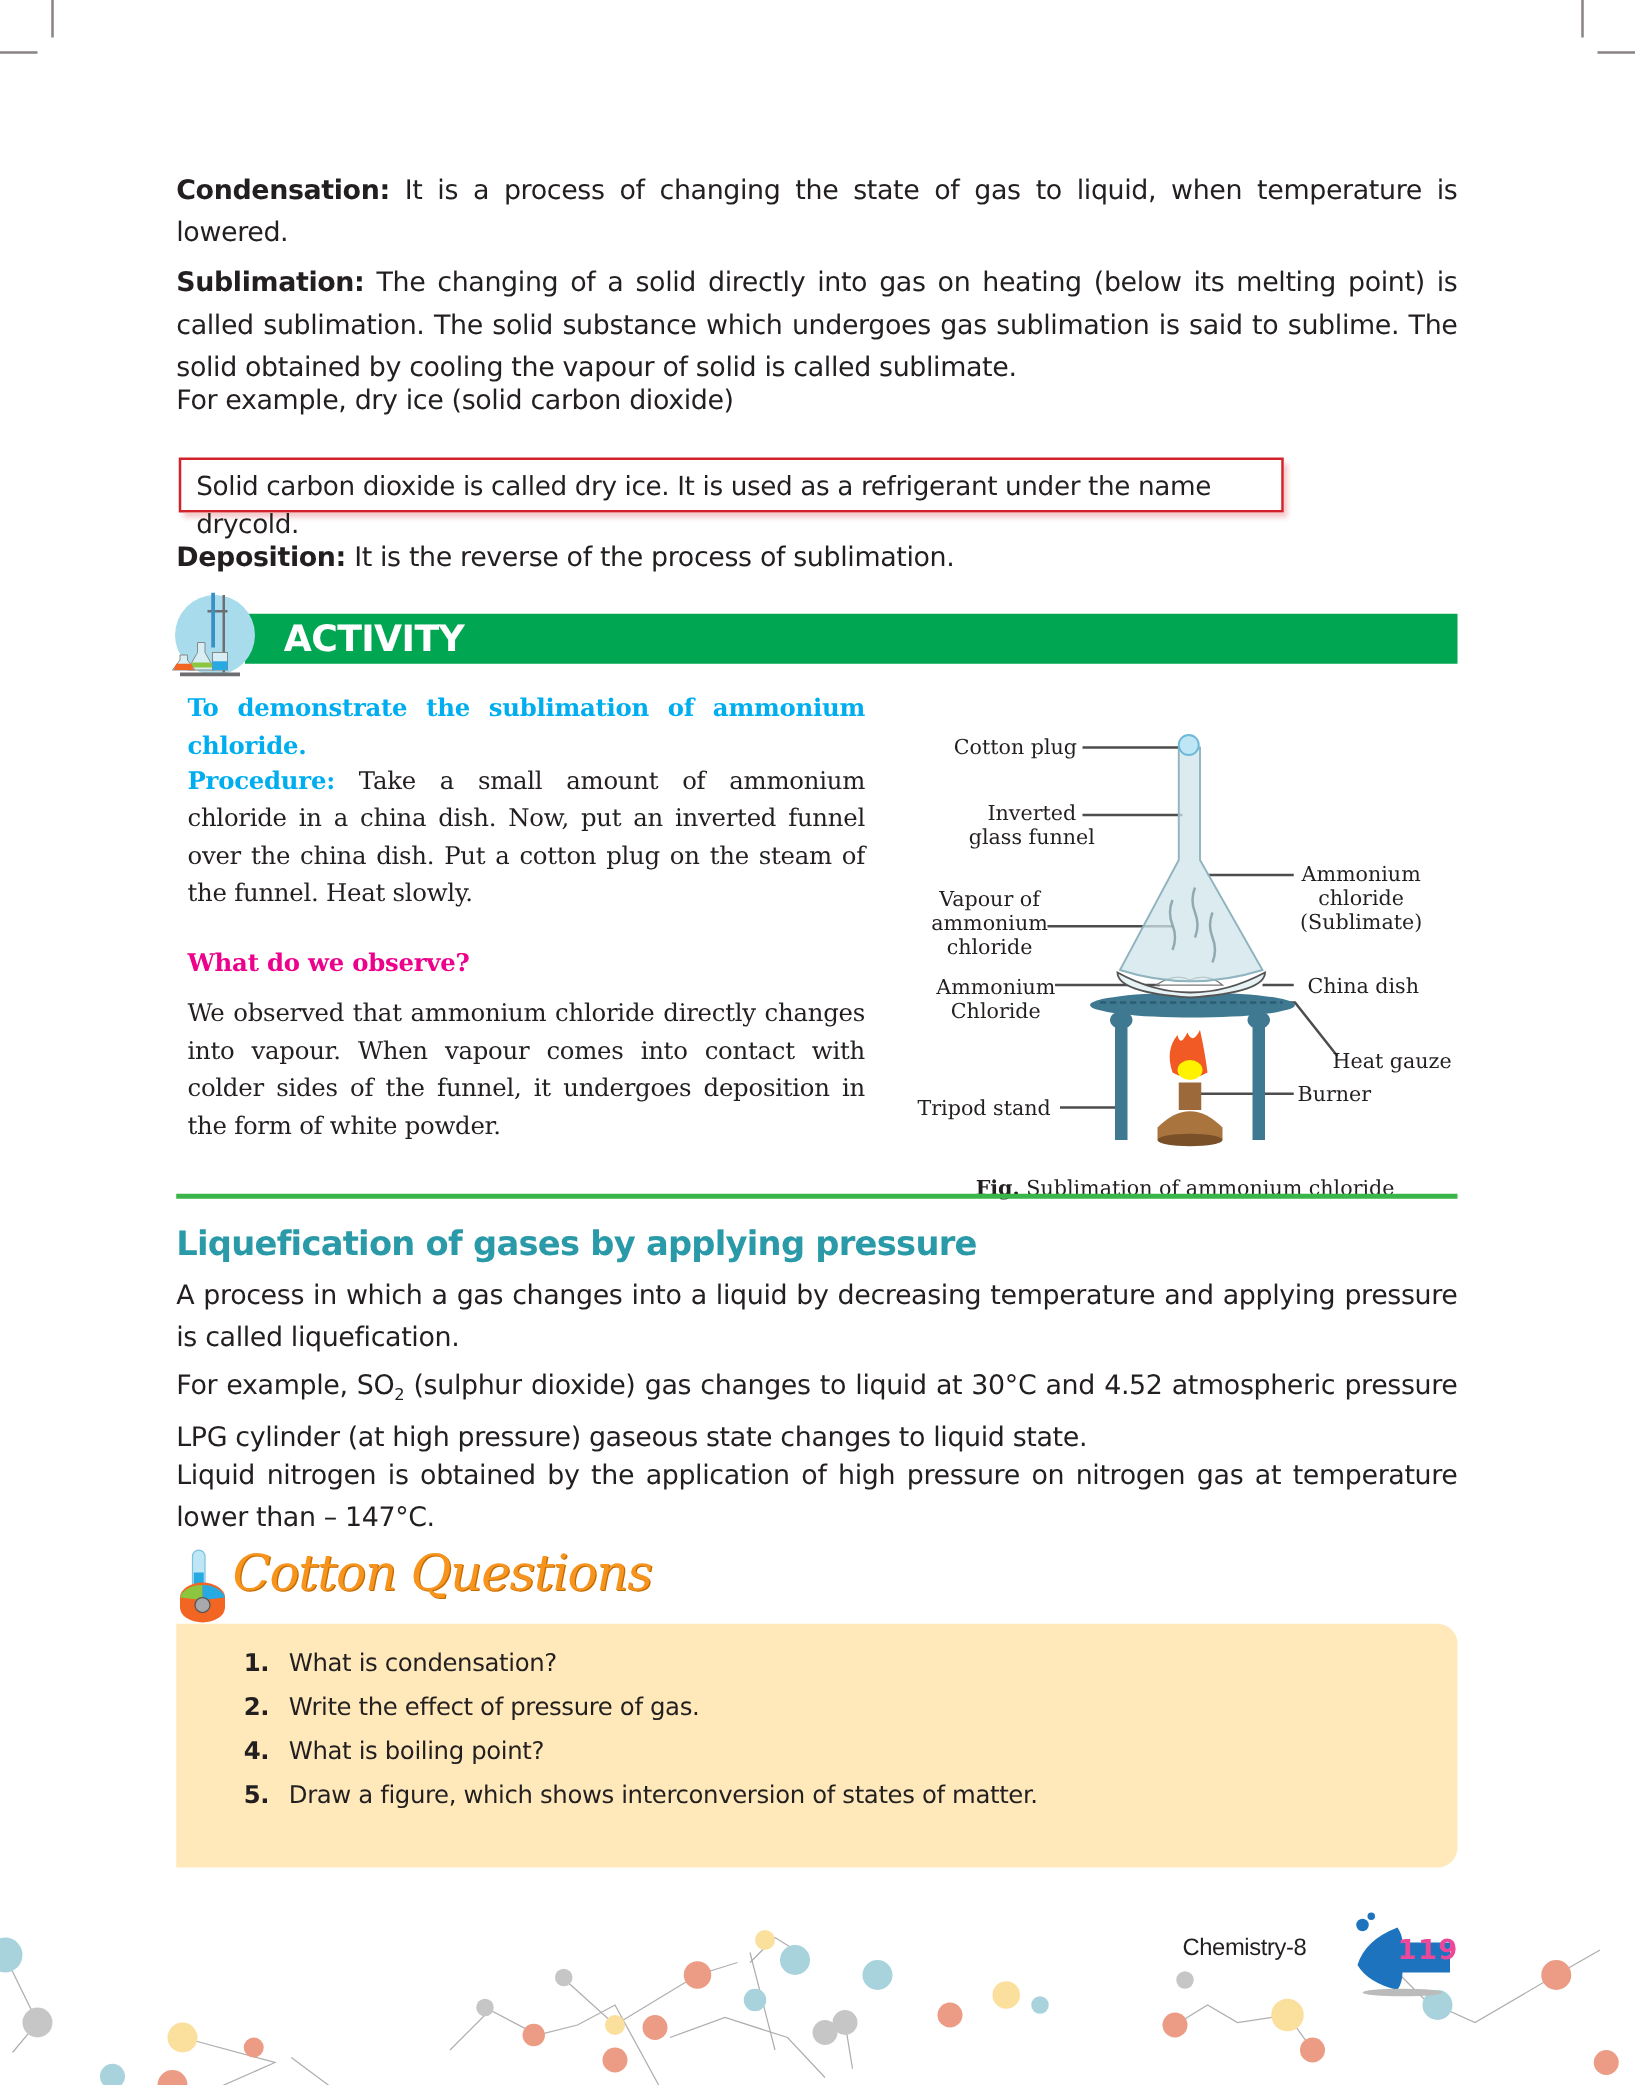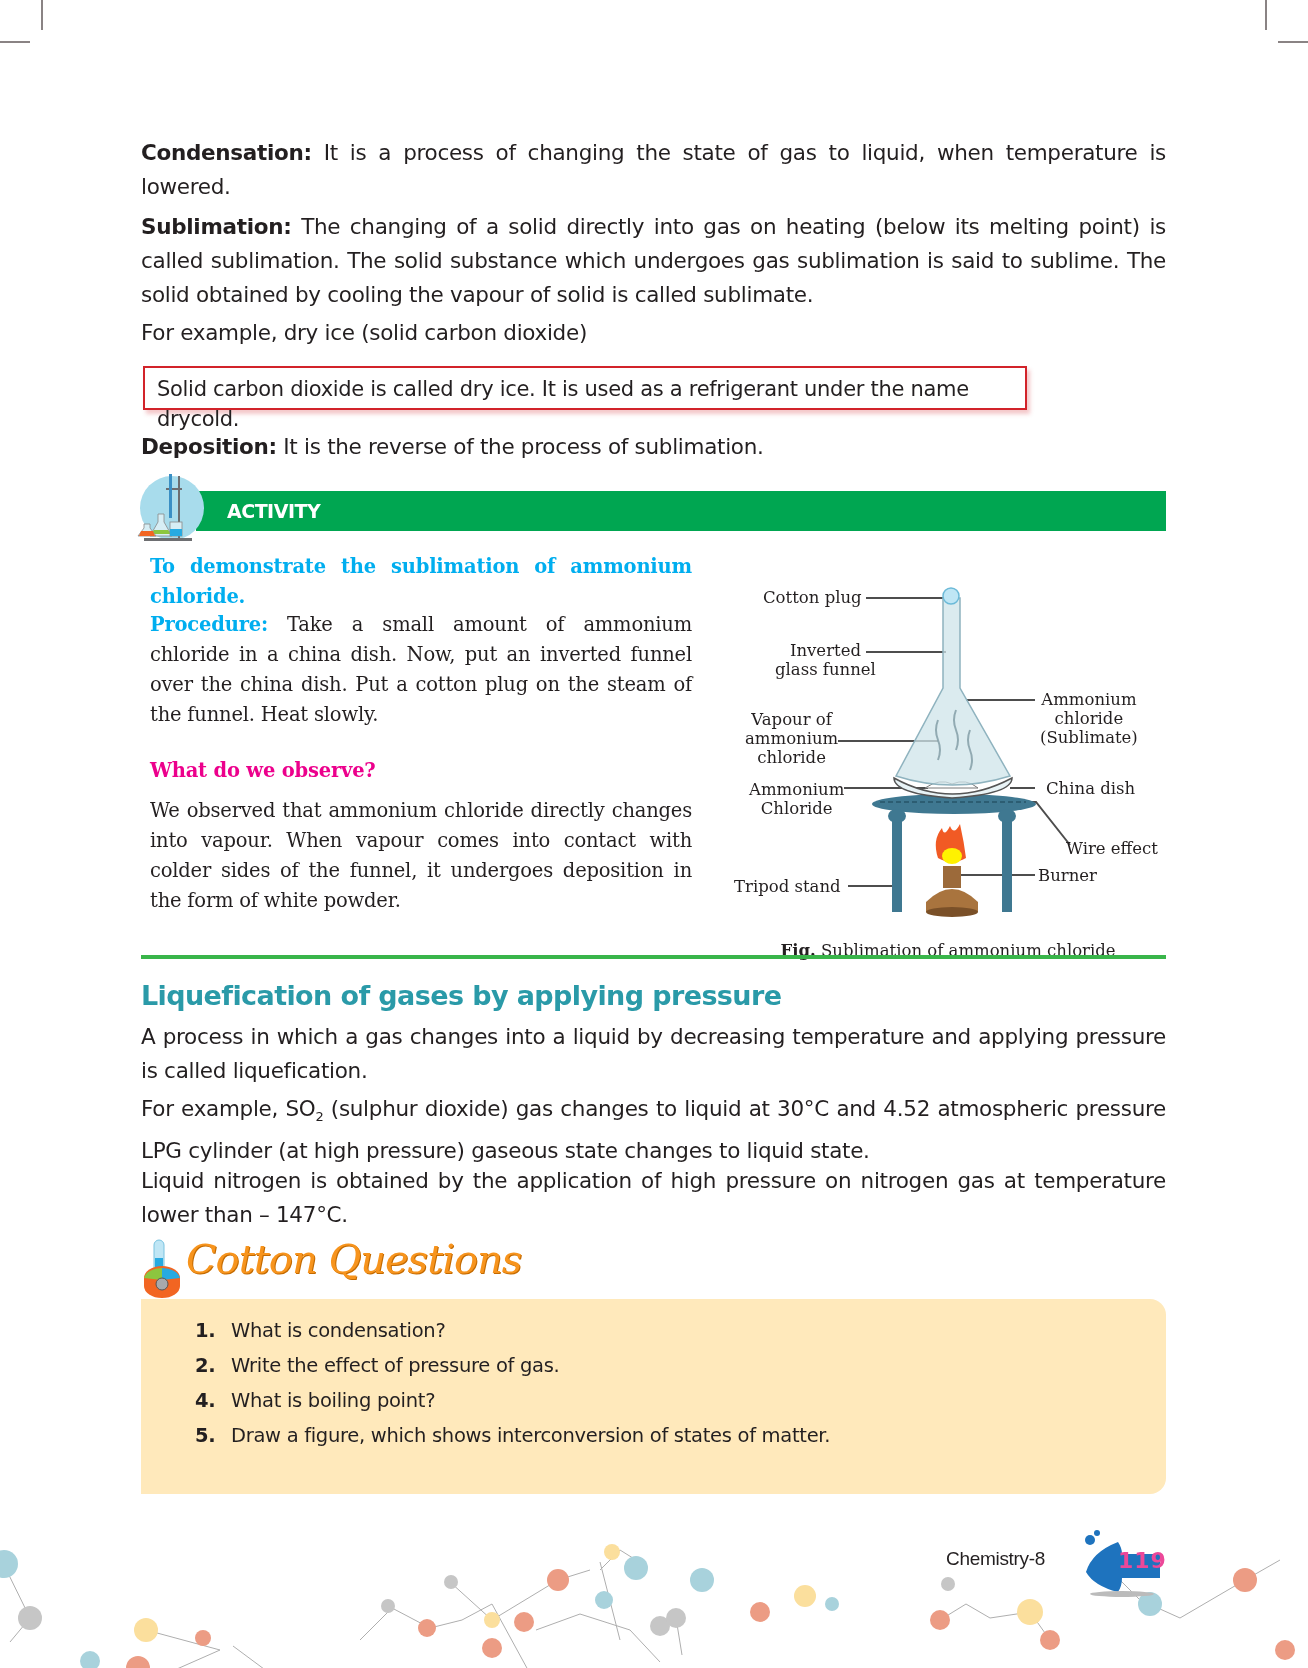--- a/index.html
+++ b/index.html
@@ -6,21 +6,21 @@
   body{width:1308px;height:1668px;position:relative;background:#ffffff;overflow:hidden;
        font-family:"Liberation Sans", sans-serif;color:#231f20;}
   .crop{position:absolute;background:#8a8384;}
   .p{position:absolute;left:141px;width:1025px;font-size:23px;line-height:34px;margin:0;text-align:justify;}
   .p b{font-weight:bold;}
   .sans{font-family:"DejaVu Sans", sans-serif;font-size:21.5px;letter-spacing:-0.3px;}
   .box{position:absolute;left:143px;top:366px;width:884px;height:44px;border:2px solid #d2232a;
        box-shadow:3px 4px 4px rgba(210,35,42,0.25);box-sizing:border-box;padding:6px 12px;
        font-family:"DejaVu Sans", sans-serif;font-size:21px;letter-spacing:-0.3px;line-height:30px;}
   .act-bar{position:absolute;left:196px;top:491px;width:970px;height:40px;background:#00a651;}
-  .act-label{position:absolute;left:227px;top:493px;font-family:"DejaVu Sans", sans-serif;font-weight:bold;font-size:19px;color:#fff;line-height:36px;letter-spacing:-0.5px;}
+  .act-label{position:absolute;left:227px;top:493px;font-family:"DejaVu Sans", sans-serif;font-weight:bold;font-size:29px;color:#fff;line-height:36px;letter-spacing:-0.5px;}
   .act-icon{position:absolute;left:136px;top:474px;width:72px;height:72px;}
   .act-text{position:absolute;left:150px;width:542px;font-family:"DejaVu Serif", serif;font-size:19.5px;line-height:30px;text-align:justify;margin:0;letter-spacing:-0.2px;}
   .blue{color:#00aeef;font-weight:bold;}
   .pink{color:#ec008c;font-weight:bold;}
   .lbl{position:absolute;font-family:"DejaVu Serif", serif;font-size:16.5px;line-height:19px;color:#231f20;text-align:center;white-space:pre;}
   .divider{position:absolute;left:141px;top:955px;width:1025px;height:4px;background:#39b54a;}
   .h2{position:absolute;left:141px;top:976px;font-family:"DejaVu Sans", sans-serif;font-weight:bold;font-size:27px;color:#2a9aa8;letter-spacing:-0.6px;line-height:40px;}
   .iq-bg{position:absolute;left:141px;top:1299px;width:1025px;height:195px;background:#ffe9bb;border-radius:0 16px 16px 0;}
   .iq-title{position:absolute;left:186px;top:1236px;font-family:"DejaVu Serif", serif;font-style:italic;font-size:40px;color:#f7941d;letter-spacing:-1px;
             text-shadow:1px 1px 0 #c36a00;}
@@ -39,21 +39,21 @@
 <div class="crop" style="left:0;top:41px;width:30px;height:2px;"></div>
 <div class="crop" style="left:1265px;top:0;width:2px;height:30px;"></div>
 <div class="crop" style="left:1278px;top:41px;width:30px;height:2px;"></div>
 
 <p class="p sans" style="top:136px;">
   <b>Condensation:</b><span> It is a process of changing the state of gas to liquid, when temperature is lowered.</span>
 </p>
 <p class="p sans" style="top:210px;">
   <b>Sublimation:</b><span> The changing of a solid directly into gas on heating (below its melting point) is called sublimation. The solid substance which undergoes gas sublimation is said to sublime. The solid obtained by cooling the vapour of solid is called sublimate.</span>
 </p>
-<p class="p sans" style="top:316px;">For example, dry ice (solid carbon dioxide)</p>
+<p class="p sans" style="top:304px;">For example, dry ice (solid carbon dioxide)</p>
 
 <div class="box">Solid carbon dioxide is called dry ice. It is used as a refrigerant under the name drycold.</div>
 
 <p class="p sans" style="top:430px;">
   <b>Deposition:</b><span> It is the reverse of the process of sublimation.</span>
 </p>
 
 <div class="act-bar"></div>
 <svg class="act-icon" viewBox="0 0 72 72">
   <circle cx="36" cy="34" r="32" fill="#a8dcec"></circle>
@@ -132,21 +132,21 @@
 <div class="lbl" style="left:745px;top:710px;">Vapour of
 ammonium
 chloride</div>
 <div class="lbl" style="left:749px;top:780px;">Ammonium
 Chloride</div>
 <div class="lbl" style="left:734px;top:877px;">Tripod stand</div>
 <div class="lbl" style="left:1040px;top:690px;">Ammonium
 chloride
 (Sublimate)</div>
 <div class="lbl" style="left:1046px;top:779px;">China dish</div>
-<div class="lbl" style="left:1066px;top:839px;">Wire effect</div>
+<div class="lbl" style="left:1066px;top:839px;">Heat gauze</div>
 <div class="lbl" style="left:1038px;top:866px;">Burner</div>
 <div class="lbl" style="left:770px;top:922px;">
   <b>Fig.</b><span> Sublimation of ammonium chloride</span>
 </div>
 
 <div class="divider"></div>
 
 <div class="h2">Liquefication of gases by applying pressure</div>
 <p class="p sans" style="top:1020px;">A process in which a gas changes into a liquid by decreasing temperature and applying pressure is called liquefication.</p>
 <p class="p sans" style="top:1092px;">

